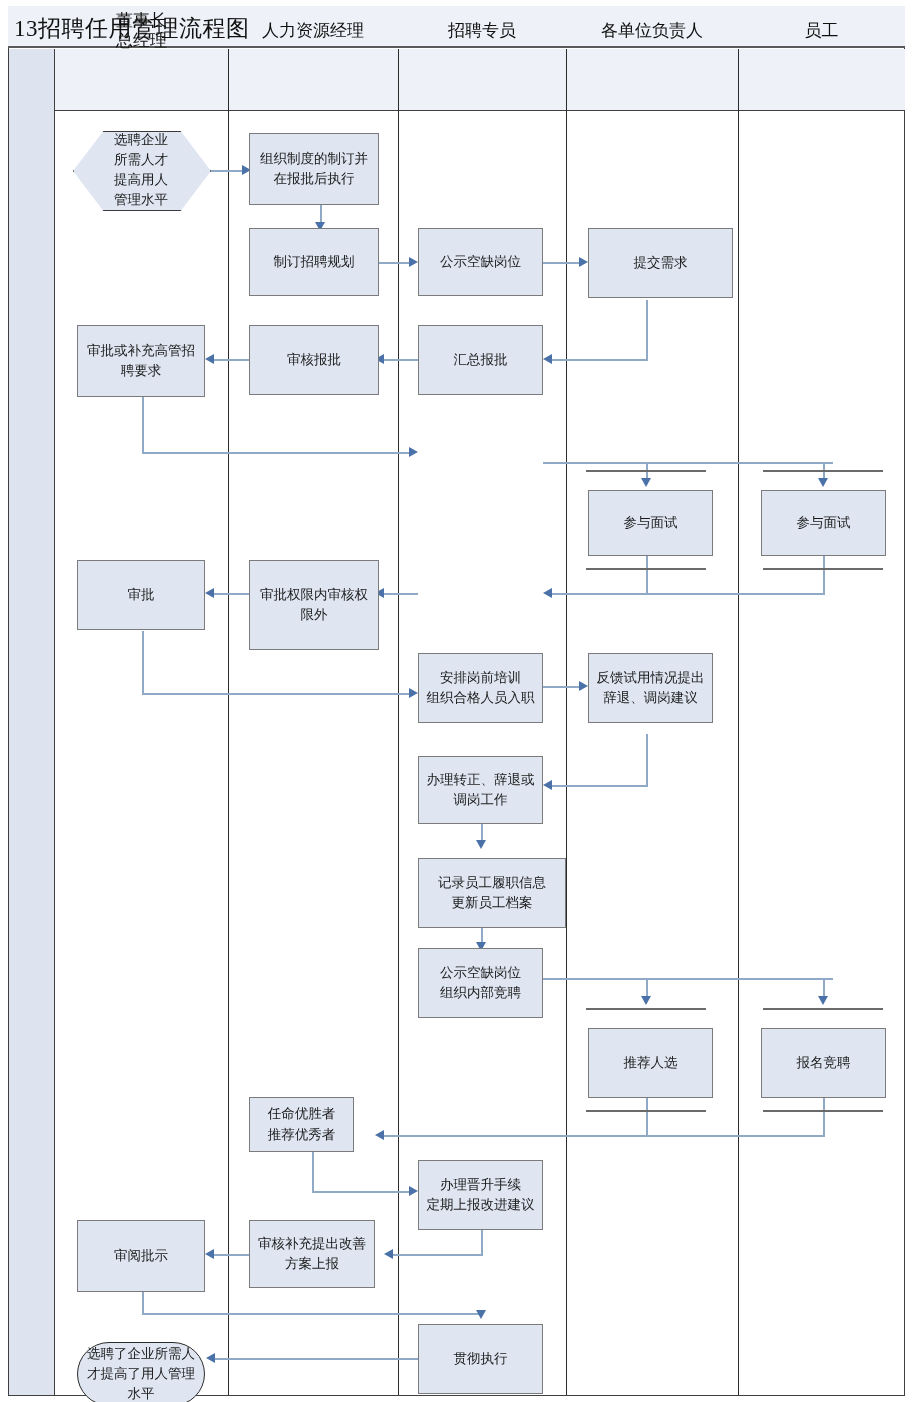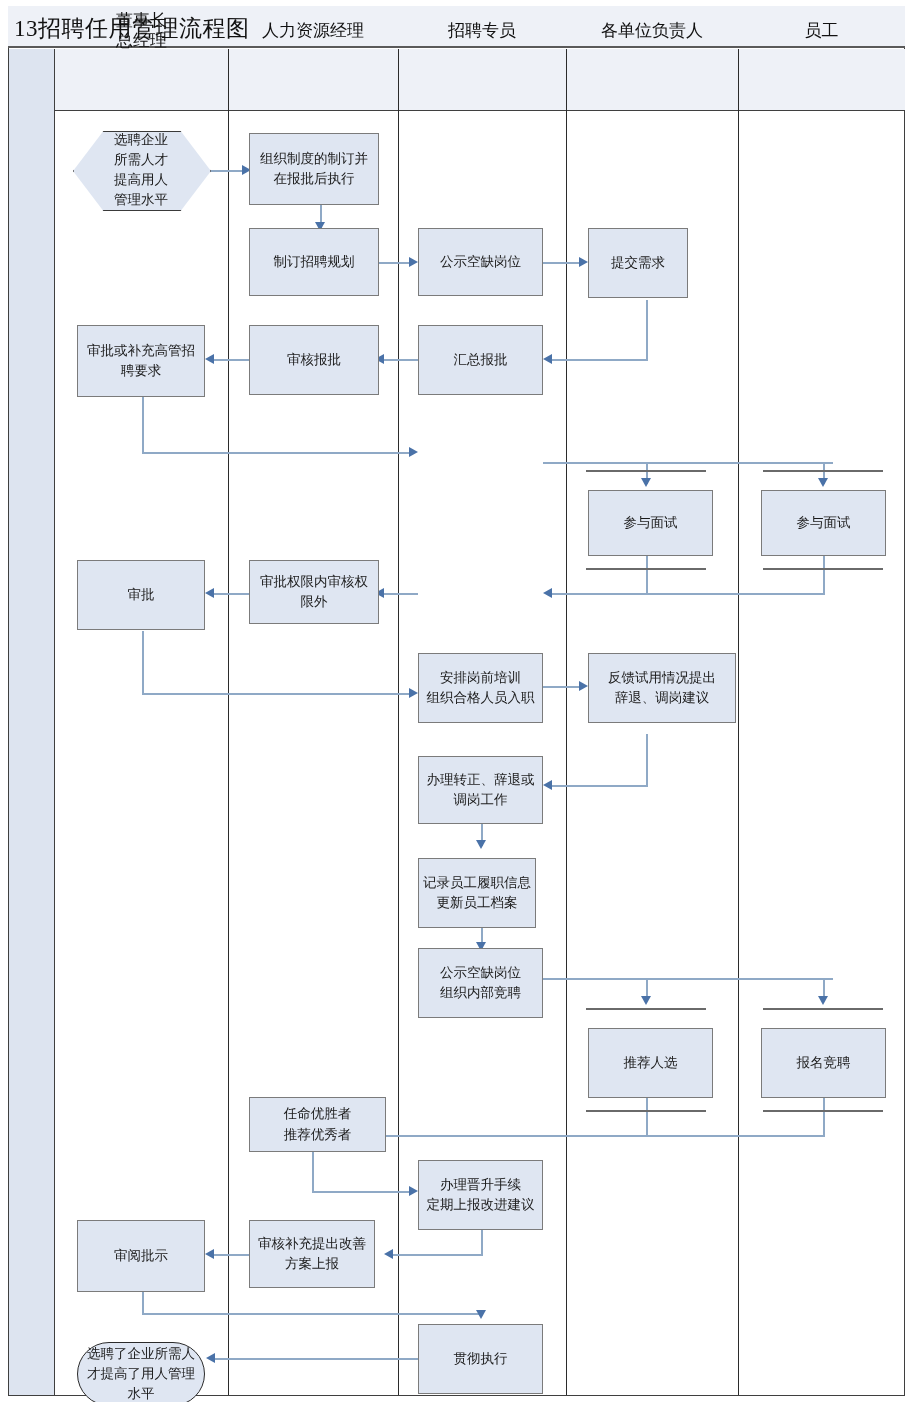--- a/index.html
+++ b/index.html
@@ -178,21 +178,21 @@
     <div>
       <div>组织制度的制订并</div>
       <div>在报批后执行</div>
     </div>
   </div>
 
   <div class="node" style="left:249px;top:228px;width:130px;height:68px;">制订招聘规划</div>
 
   <div class="node" style="left:418px;top:228px;width:125px;height:68px;">公示空缺岗位</div>
 
-  <div class="node" style="left:588px;top:228px;width:100px;height:70px;">提交需求</div>
+  <div class="node" style="left:588px;top:228px;width:145px;height:70px;">提交需求</div>
 
   <div class="node" style="left:77px;top:325px;width:128px;height:72px;">
     <div>
       <div>审批或补充高管招</div>
       <div>聘要求</div>
     </div>
   </div>
 
   <div class="node" style="left:249px;top:325px;width:130px;height:70px;">审核报批</div>
 
@@ -202,50 +202,50 @@
   <div class="bar" style="left:586px;top:470px;width:120px;"></div>
   <div class="node" style="left:588px;top:490px;width:125px;height:66px;">参与面试</div>
   <div class="bar" style="left:586px;top:568px;width:120px;"></div>
 
   <div class="bar" style="left:763px;top:470px;width:120px;"></div>
   <div class="node" style="left:761px;top:490px;width:125px;height:66px;">参与面试</div>
   <div class="bar" style="left:763px;top:568px;width:120px;"></div>
 
   <div class="node" style="left:77px;top:560px;width:128px;height:70px;">审批</div>
 
-  <div class="node" style="left:249px;top:560px;width:130px;height:64px;">
+  <div class="node" style="left:249px;top:560px;width:130px;height:90px;">
     <div>
       <div>审批权限内审核权</div>
       <div>限外</div>
     </div>
   </div>
 
 
   <div class="node" style="left:418px;top:653px;width:125px;height:70px;">
     <div>
       <div>安排岗前培训</div>
       <div>组织合格人员入职</div>
     </div>
   </div>
 
-  <div class="node" style="left:588px;top:653px;width:148px;height:70px;">
+  <div class="node" style="left:588px;top:653px;width:125px;height:70px;">
     <div>
       <div>反馈试用情况提出</div>
       <div>辞退、调岗建议</div>
     </div>
   </div>
 
   <div class="node" style="left:418px;top:756px;width:125px;height:68px;">
     <div>
       <div>办理转正、辞退或</div>
       <div>调岗工作</div>
     </div>
   </div>
 
-  <div class="node" style="left:418px;top:858px;width:118px;height:70px;">
+  <div class="node" style="left:418px;top:858px;width:148px;height:70px;">
     <div>
       <div>记录员工履职信息</div>
       <div>更新员工档案</div>
     </div>
   </div>
 
   <div class="node" style="left:418px;top:948px;width:125px;height:70px;">
     <div>
       <div>公示空缺岗位</div>
       <div>组织内部竞聘</div>
@@ -253,21 +253,21 @@
   </div>
 
   <div class="bar" style="left:586px;top:1008px;width:120px;"></div>
   <div class="node" style="left:588px;top:1028px;width:125px;height:70px;">推荐人选</div>
   <div class="bar" style="left:586px;top:1110px;width:120px;"></div>
 
   <div class="bar" style="left:763px;top:1008px;width:120px;"></div>
   <div class="node" style="left:761px;top:1028px;width:125px;height:70px;">报名竞聘</div>
   <div class="bar" style="left:763px;top:1110px;width:120px;"></div>
 
-  <div class="node" style="left:249px;top:1097px;width:137px;height:55px;">
+  <div class="node" style="left:249px;top:1097px;width:105px;height:55px;">
     <div>
       <div>任命优胜者</div>
       <div>推荐优秀者</div>
     </div>
   </div>
 
   <div class="node" style="left:418px;top:1160px;width:125px;height:70px;">
     <div>
       <div>办理晋升手续</div>
       <div>定期上报改进建议</div>

